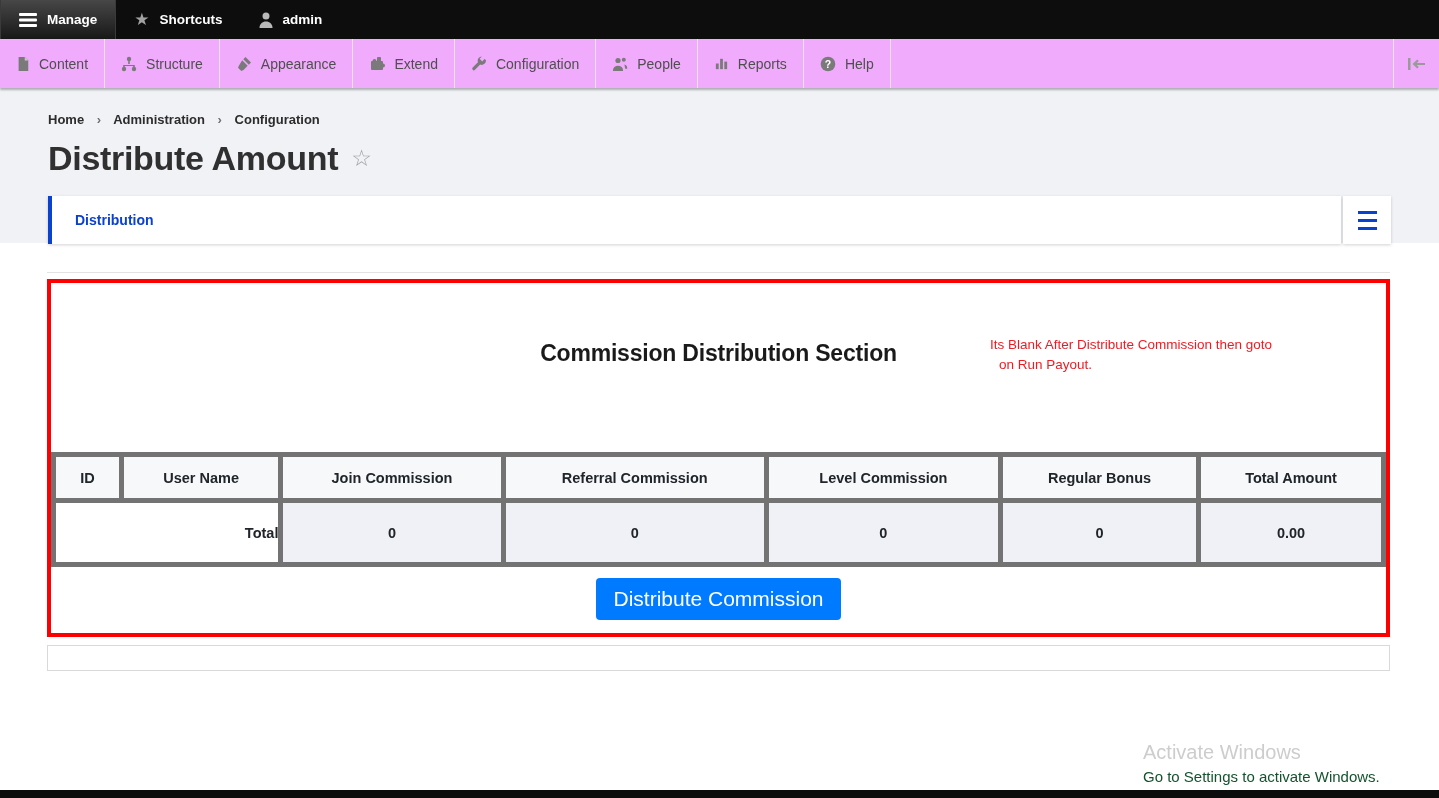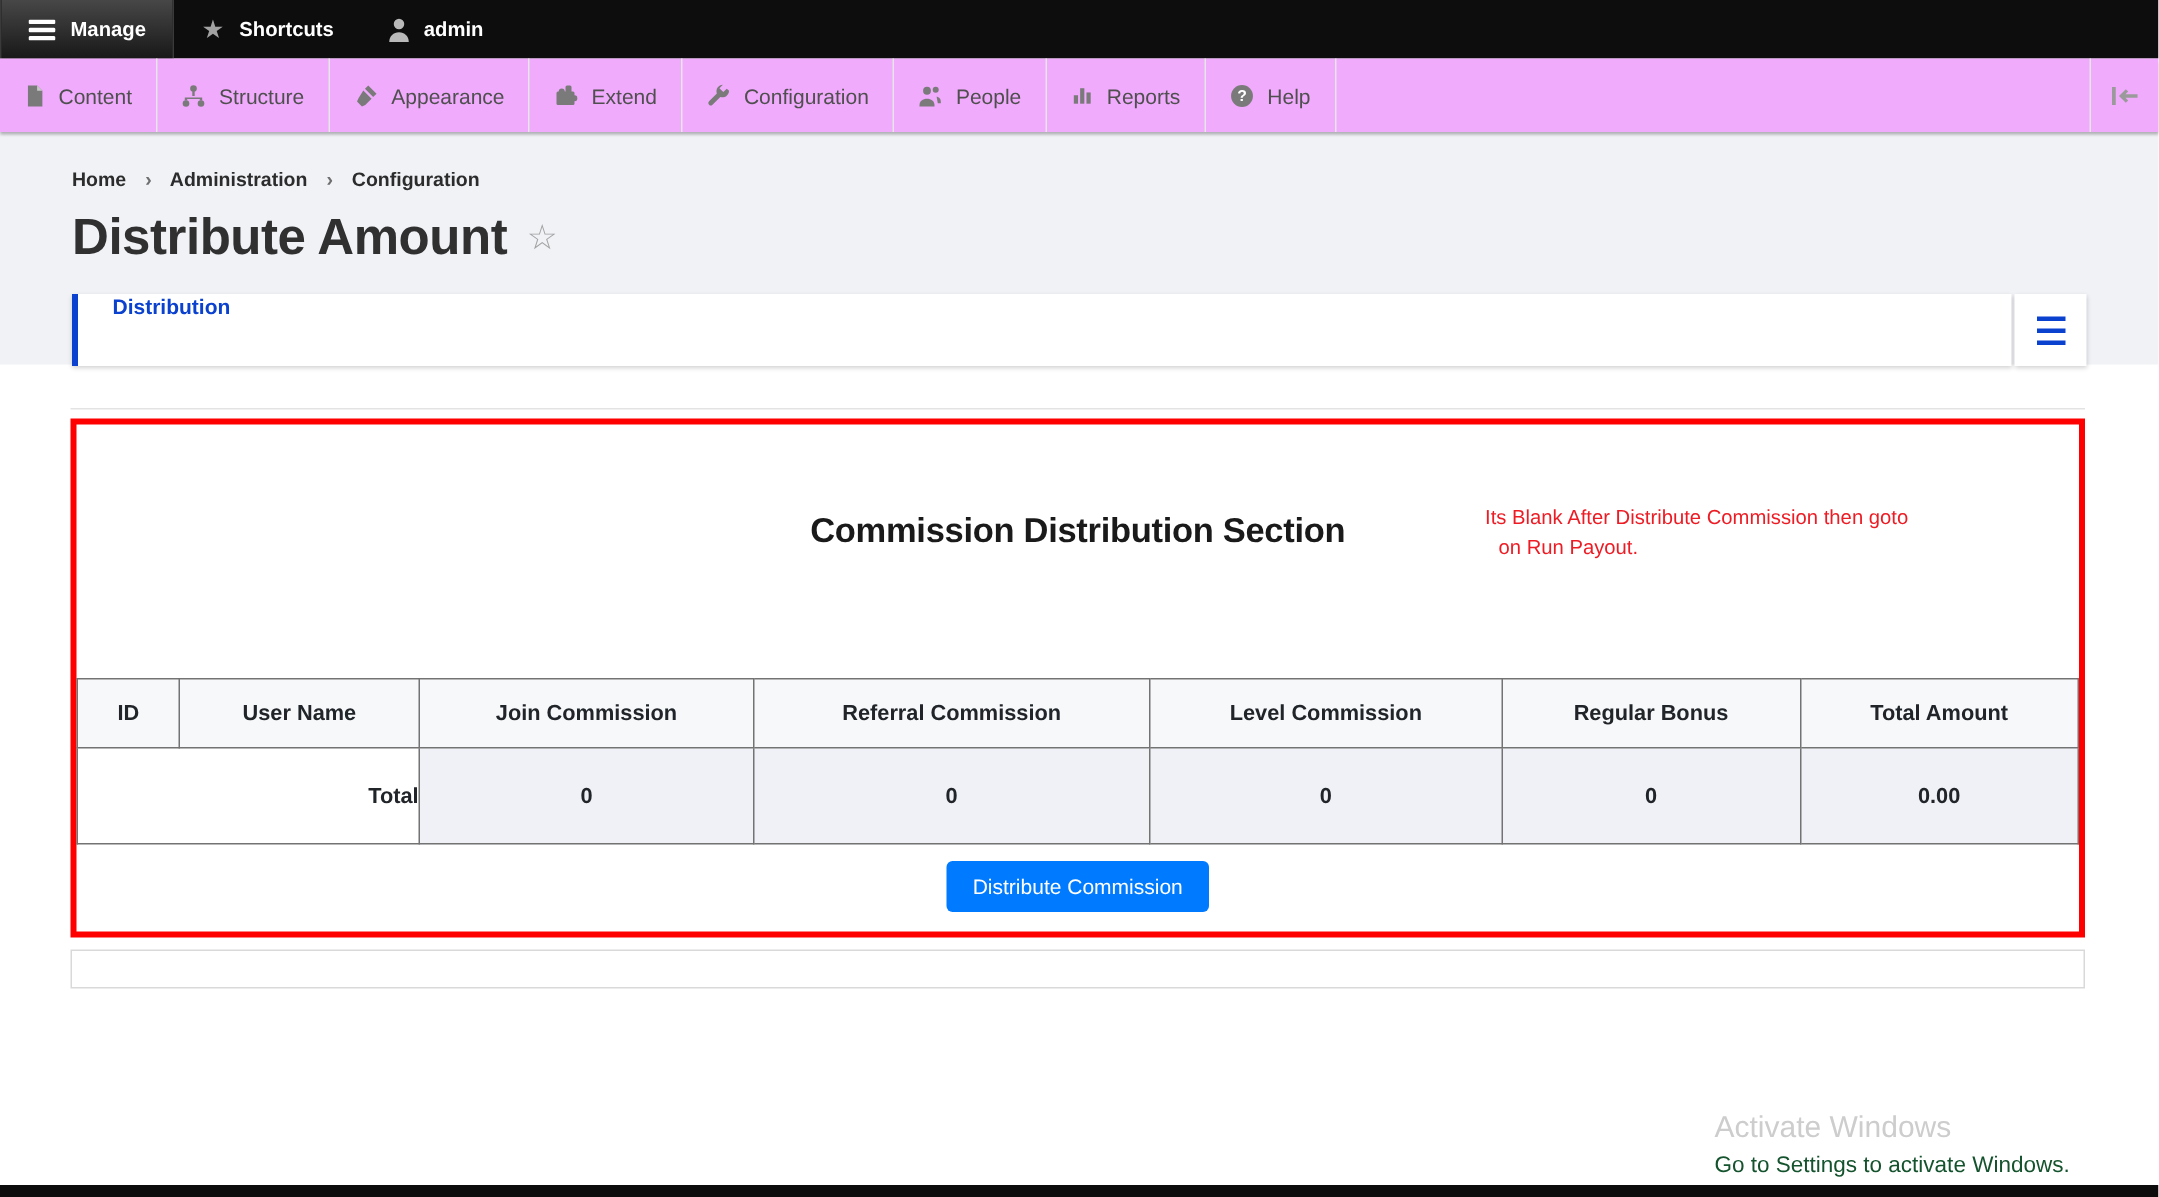--- a/index.html
+++ b/index.html
@@ -27,46 +27,46 @@
   
   .header-region { background:#f0f2f6; height:155px; padding:24px 48px 0; }
   .breadcrumb { font-size:13px; font-weight:700; color:#2c2c2c; }
   .breadcrumb .crumb { cursor:pointer; }
   .breadcrumb .sep { color:#6f6f6f; margin:0 9px; font-weight:700; }
   .title-row { display:flex; align-items:center; gap:13px; margin-top:12px; height:38px; }
   .page-title { font-size:34px; font-weight:700; color:#303030; letter-spacing:-0.3px; }
   .title-star { font-size:23px; color:#a3a3a3; line-height:1; cursor:pointer; }
   .tabs-row { display:flex; gap:2px; margin-top:19px; height:48px; }
   .dist-tab { flex:1; background:#fff; border-left:4px solid #0b41cf; display:flex;
-              padding-left:23px; color:#0b41cf; font-weight:700;
+              align-items:center; padding-left:23px; color:#0b41cf; font-weight:700;
               font-size:14px; box-shadow:0 1px 3px rgba(0,0,0,0.18); cursor:pointer; }
   .dist-menu { width:48px; background:#fff; display:flex; flex-direction:column;
                align-items:center; justify-content:center;
                box-shadow:0 1px 3px rgba(0,0,0,0.18); cursor:pointer; }
   .dist-menu span { display:block; width:19px; height:3px; background:#0b41cf; margin:2.5px 0; }
 
   
   .main { position:relative; background:#fff; height:547px; }
   .content-divider { margin:29px 49px 0 47px; border-top:1px solid #e3e3e3; }
   .red-section { margin:6px 49px 0 47px; border:4px solid #fe0000; position:relative;
                  padding-bottom:13px; background:#fff; }
   .section-heading { margin-top:57px; text-align:center; font-size:23px; font-weight:700;
                      color:#1a1a1a; letter-spacing:-0.2px; }
   .note { position:absolute; top:52px; right:66px; width:330px; color:#ed1c24;
           font-size:13.5px; line-height:1.5; }
   .note-l2 { padding-left:9px; }
   table.commission { width:100%; border-collapse:collapse; table-layout:fixed; margin-top:85px; }
-  table.commission th, table.commission td { border:1px solid #737373; text-align:center;
+  table.commission th, table.commission td { border:5px solid #737373; text-align:center;
           font-weight:700; color:#212529; font-size:14.5px; }
   table.commission th { height:46px; background:#f7f8fa; }
   table.commission td { height:64px; background:#eff1f6; }
   table.commission td.total-cell { background:#fff;text-align:right; }
   .btn-row { text-align:center; margin-top:11px; }
   .distribute-btn { background:#007bff; color:#fff; border:0; border-radius:4px;
-                    font-size:14px; padding:9px 17px; cursor:pointer;
+                    font-size:21px; padding:9px 17px; cursor:pointer;
                     font-family:"Liberation Sans", sans-serif; }
   .empty-strip { margin:8px 49px 0 47px; height:26px; border:1px solid #d9d9d9; background:#fff; }
 
   .watermark { position:absolute; left:1143px; top:469px; color:#cdcdcd; }
   .wm1 { font-size:20px; }
   .wm2 { font-size:15px; margin-top:4px; color:#14532d; }
 
   .taskbar-strip { position:absolute; left:0; bottom:0; width:100%; height:8px; background:#0c0c0c; }
 
   svg { display:block; }

